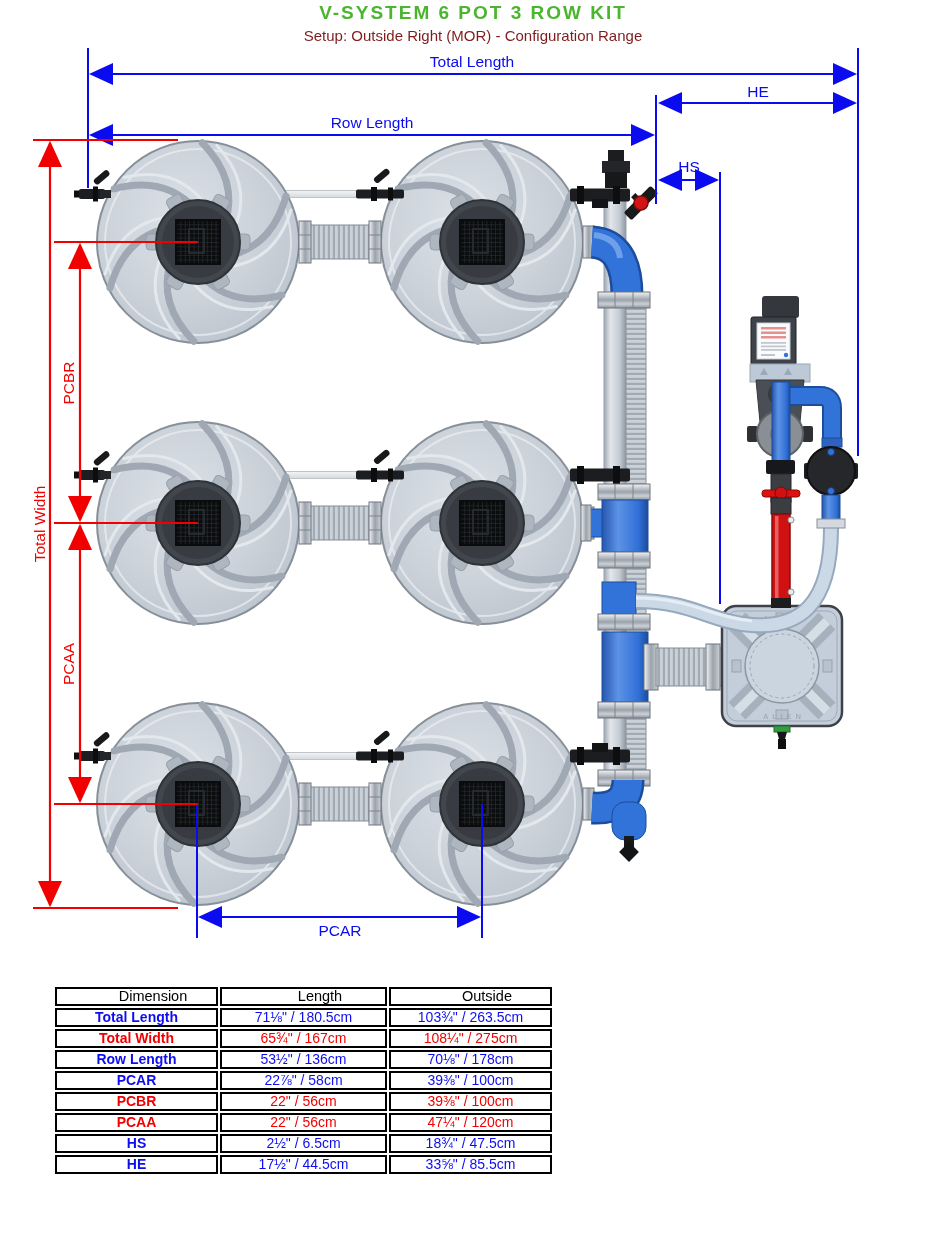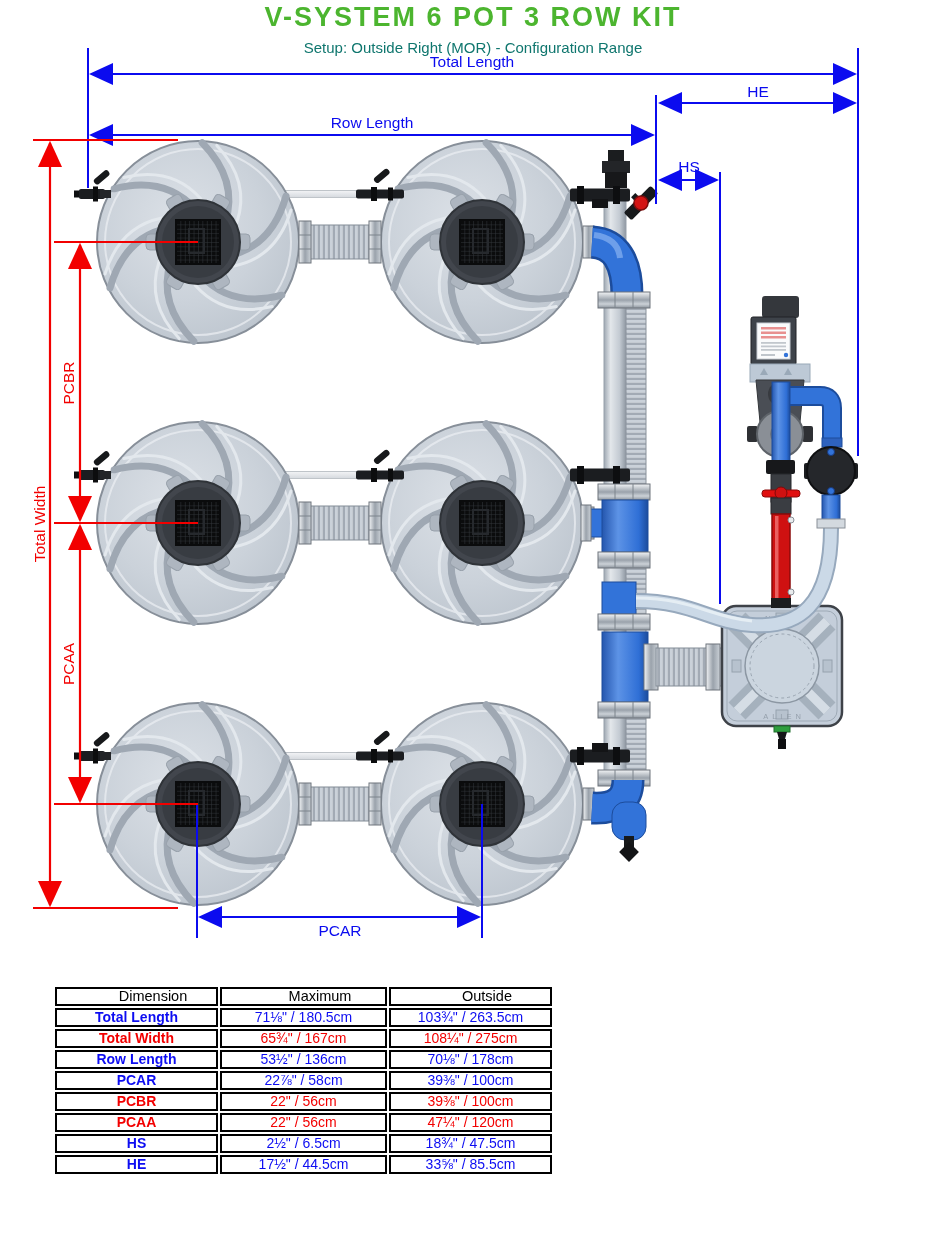--- a/index.html
+++ b/index.html
@@ -1,21 +1,21 @@
 <!DOCTYPE html>
 <html><head>
 <meta charset="utf-8">
 <style>
   html,body{margin:0;padding:0;background:#fff;}
   #stage{position:relative;width:946px;height:1244px;background:#fff;overflow:hidden;
          font-family:"Liberation Sans",sans-serif;}
   #title{position:absolute;left:0;top:2px;width:946px;text-align:center;
-         font-size:27px;font-weight:bold;letter-spacing:2px;color:#4CB52F;}
-  #subtitle{position:absolute;left:0;top:39px;width:946px;text-align:center;
-         font-size:15px;color:#0f766e;}
+         font-size:19px;font-weight:bold;letter-spacing:2px;color:#4CB52F;}
+  #subtitle{position:absolute;left:0;top:27px;width:946px;text-align:center;
+         font-size:15px;color:#7f1d1d;}
   svg{font-family:"Liberation Sans",sans-serif;}
   svg text{user-select:none;}
   .dimlabel-b{fill:#0B0BEF;font-size:15.5px;}
   .dimlabel-r{fill:#F20000;font-size:15.5px;}
   .dim-table{position:absolute;left:53px;top:985px;border-collapse:separate;border-spacing:2px;}
   .dim-table th,.dim-table td{border:2px solid #000;text-align:center;height:15px;
       padding:0 2px;font-size:14px;line-height:15px;white-space:nowrap;}
   .dim-table th{font-weight:normal;font-size:14.5px;color:#000;padding-left:35px;}
   .dim-table th:nth-child(1){width:122px;}
   .dim-table th:nth-child(2){width:126px;}
@@ -343,21 +343,21 @@
     <text x="340" y="936" text-anchor="middle" class="dimlabel-b">PCAR</text>
     <text transform="translate(45,524) rotate(-90)" text-anchor="middle" class="dimlabel-r">Total Width</text>
     <text transform="translate(74,383) rotate(-90)" text-anchor="middle" class="dimlabel-r">PCBR</text>
     <text transform="translate(74,664) rotate(-90)" text-anchor="middle" class="dimlabel-r">PCAA</text>
   </svg>
 
   <table class="dim-table">
     <tbody>
       <tr>
         <th>Dimension</th>
-        <th>Maximum</th>
+        <th>Length</th>
         <th>Outside</th>
       </tr>
       <tr class="blue">
         <td>Total Length</td>
         <td>71⅛" / 180.5cm</td>
         <td>103¾" / 263.5cm</td>
       </tr>
       <tr class="red">
         <td>Total Width</td>
         <td>65¾" / 167cm</td>

